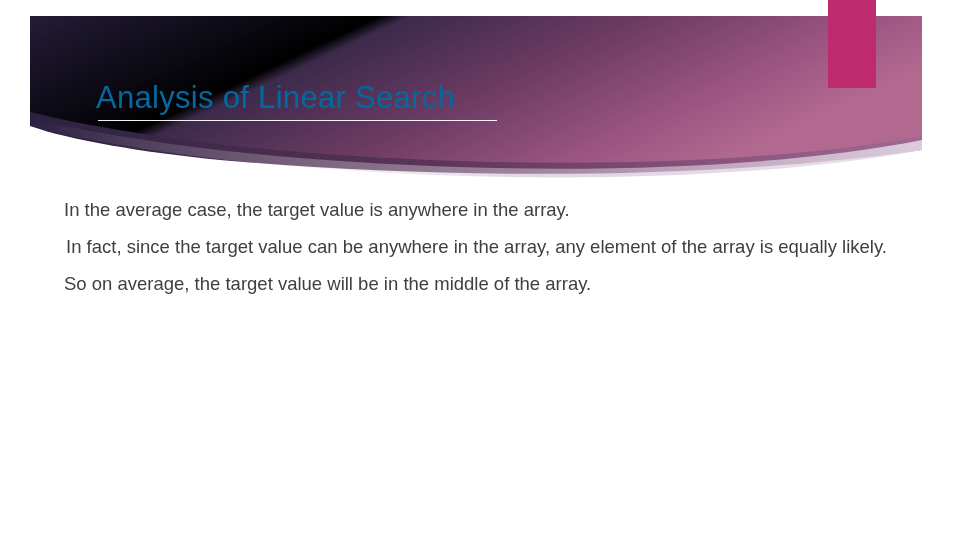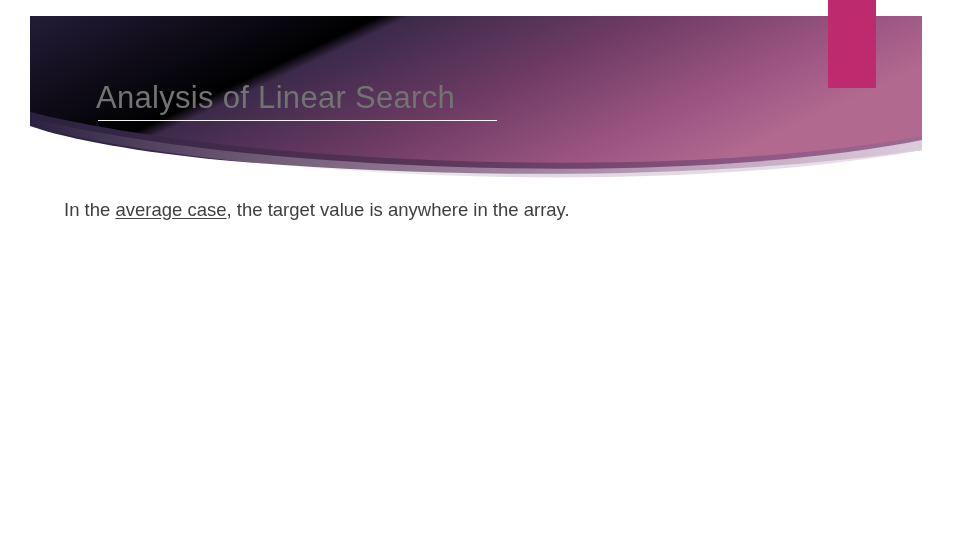--- a/index.html
+++ b/index.html
@@ -44,21 +44,21 @@
     height: 88px;
     background: #bd2a6e;
   }
 
   
   .title {
     position: absolute;
     left: 96px;
     top: 80px;
     font-size: 31px;
-    color: #737373;
+    color: #0369a1;
     font-weight: normal;
     letter-spacing: 0.3px;
     line-height: 1.15;
     white-space: nowrap;
   }
   .title-underline {
     position: absolute;
     left: 98px;
     top: 120px;
     width: 399px;
@@ -80,21 +80,20 @@
   .para {
     margin: 0 0 9px 0;
     padding-left: 4px;
     text-indent: 0;
   }
   .para.hang {
     padding-left: 28px;
     text-indent: -22px;
   }
   .u {
-    text-decoration: underline;
     text-underline-offset: 2px;
     text-align: center;
   }
 </style>
 </head>
 <body>
 
 <div class="slide">
 
   <div class="banner-wrap">
@@ -130,15 +129,17 @@
       <path d="M922,140 C760,172 520,176 300,158 C190,149 95,134 30,118 L30,126 C95,143 190,158 300,167 C520,185 760,180 922,150 Z" fill="url(#gradSliver)"></path>
     </svg>
     <div class="accent-tab"></div>
   </div>
 
   <div class="title">Analysis of Linear Search</div>
   <div class="title-underline"></div>
 
   <div class="body">
     <p class="para"><span>In the </span><span class="u">average case</span><span>, the target value is anywhere in the array.</span></p>
+    <p class="para hang">In fact, since the target value can be anywhere in the array, any element of the array is equally likely.</p>
+    <p class="para">So on average, the target value will be in the middle of the array.</p>
   </div>
 
 </div>
 
 </body></html>

